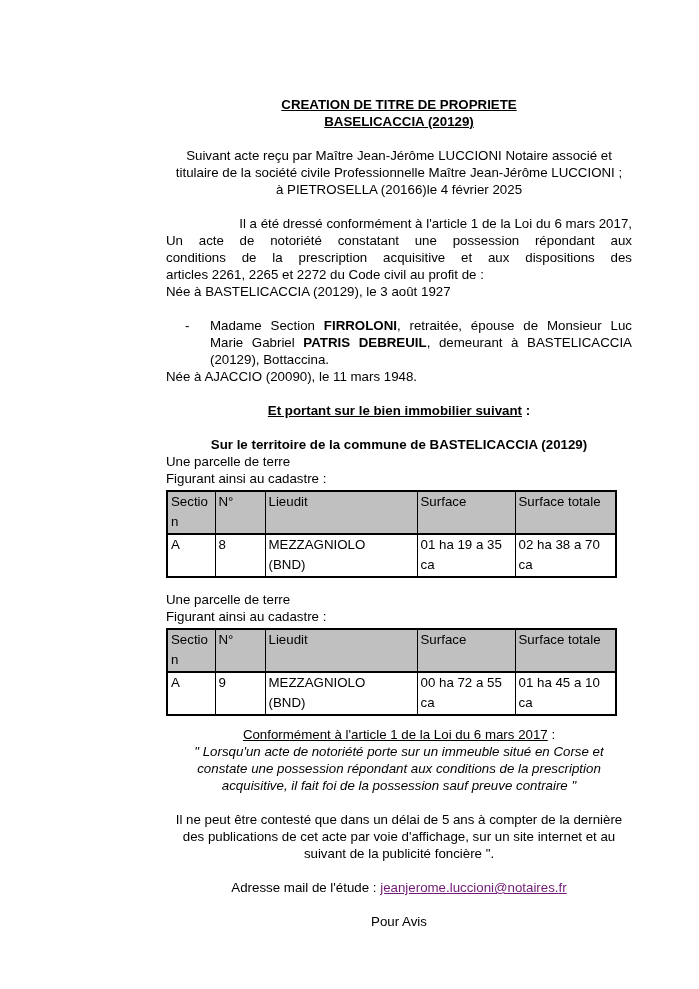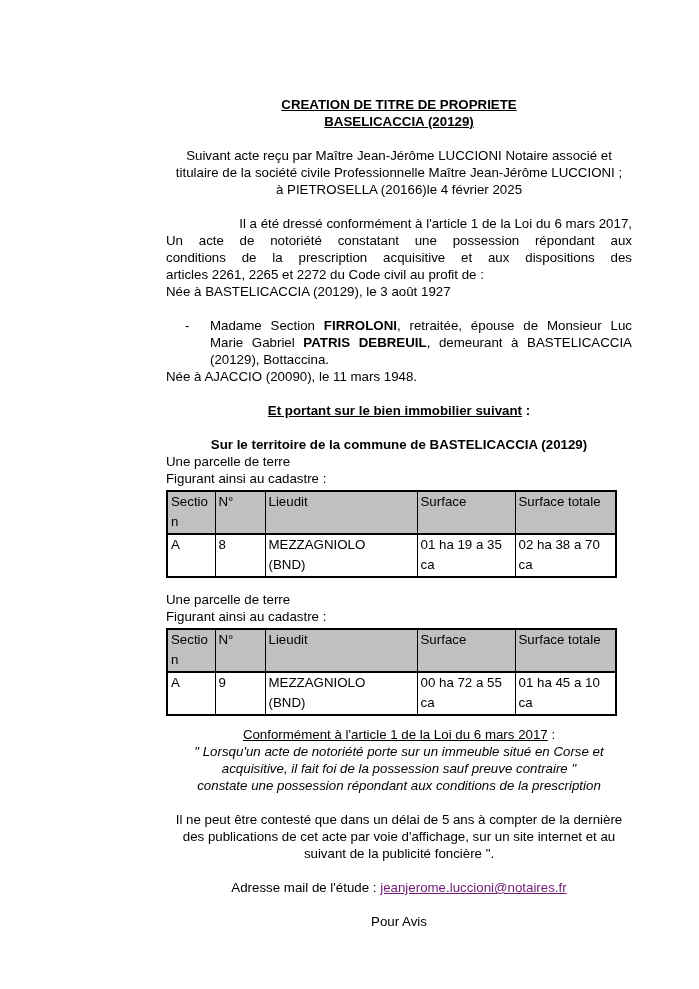--- a/index.html
+++ b/index.html
@@ -140,22 +140,22 @@
           <td>01 ha 45 a 10
 ca</td>
         </tr>
       </tbody>
         </table>
     </div>
 
     <div class="mb17">
       <div class="line center"><span class="under">Conformément à l'article 1 de la Loi du 6 mars 2017</span><span> :</span></div>
       <div class="line center italic">" Lorsqu'un acte de notoriété porte sur un immeuble situé en Corse et</div>
+      <div class="line center italic">constate une possession répondant aux conditions de la prescription</div>
       <div class="line center italic">acquisitive, il fait foi de la possession sauf preuve contraire "</div>
-      <div class="line center italic">constate une possession répondant aux conditions de la prescription</div>
     </div>
 
     <div class="mb17">
       <div class="line center">Il ne peut être contesté que dans un délai de 5 ans à compter de la dernière</div>
       <div class="line center">des publications de cet acte par voie d'affichage, sur un site internet et au</div>
       <div class="line center">suivant de la publicité foncière ".</div>
     </div>
 
     <div class="line center mb17">
       <span>Adresse mail de l'étude : </span><span class="email">jeanjerome.luccioni@notaires.fr</span>

